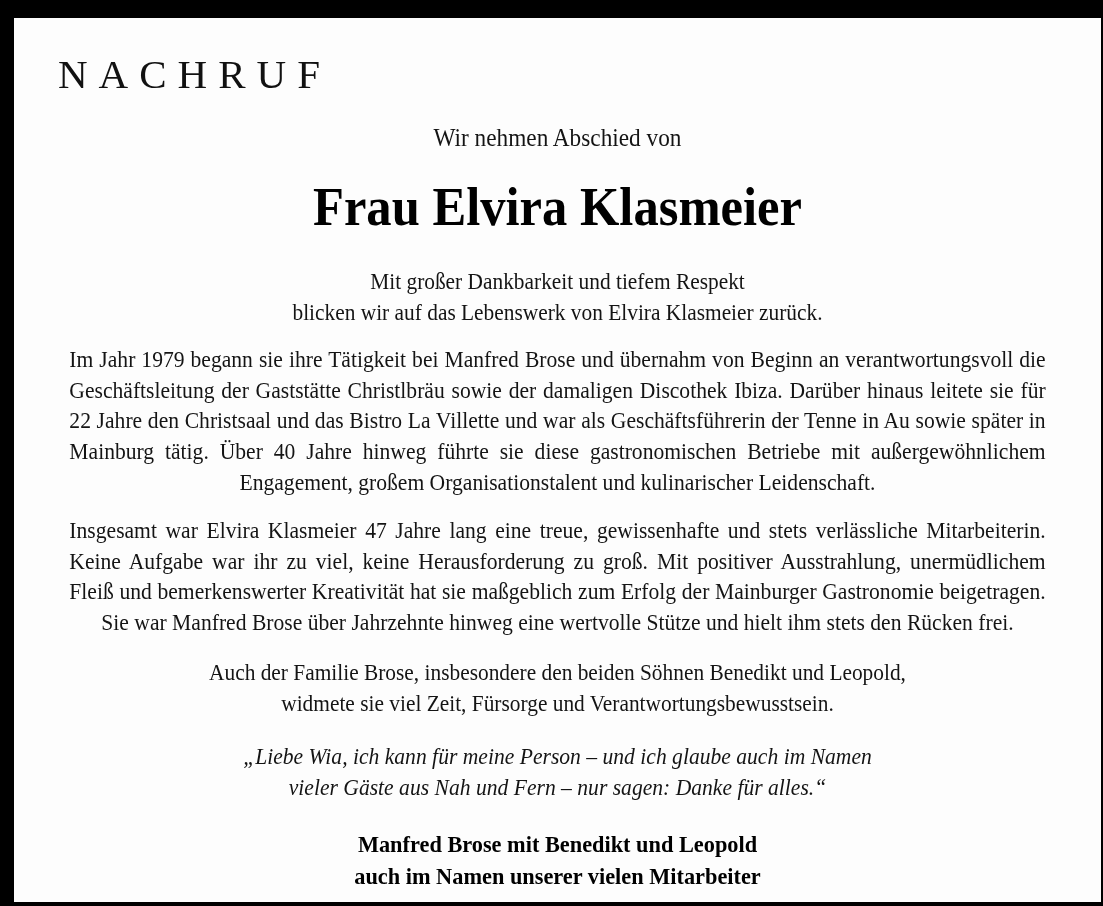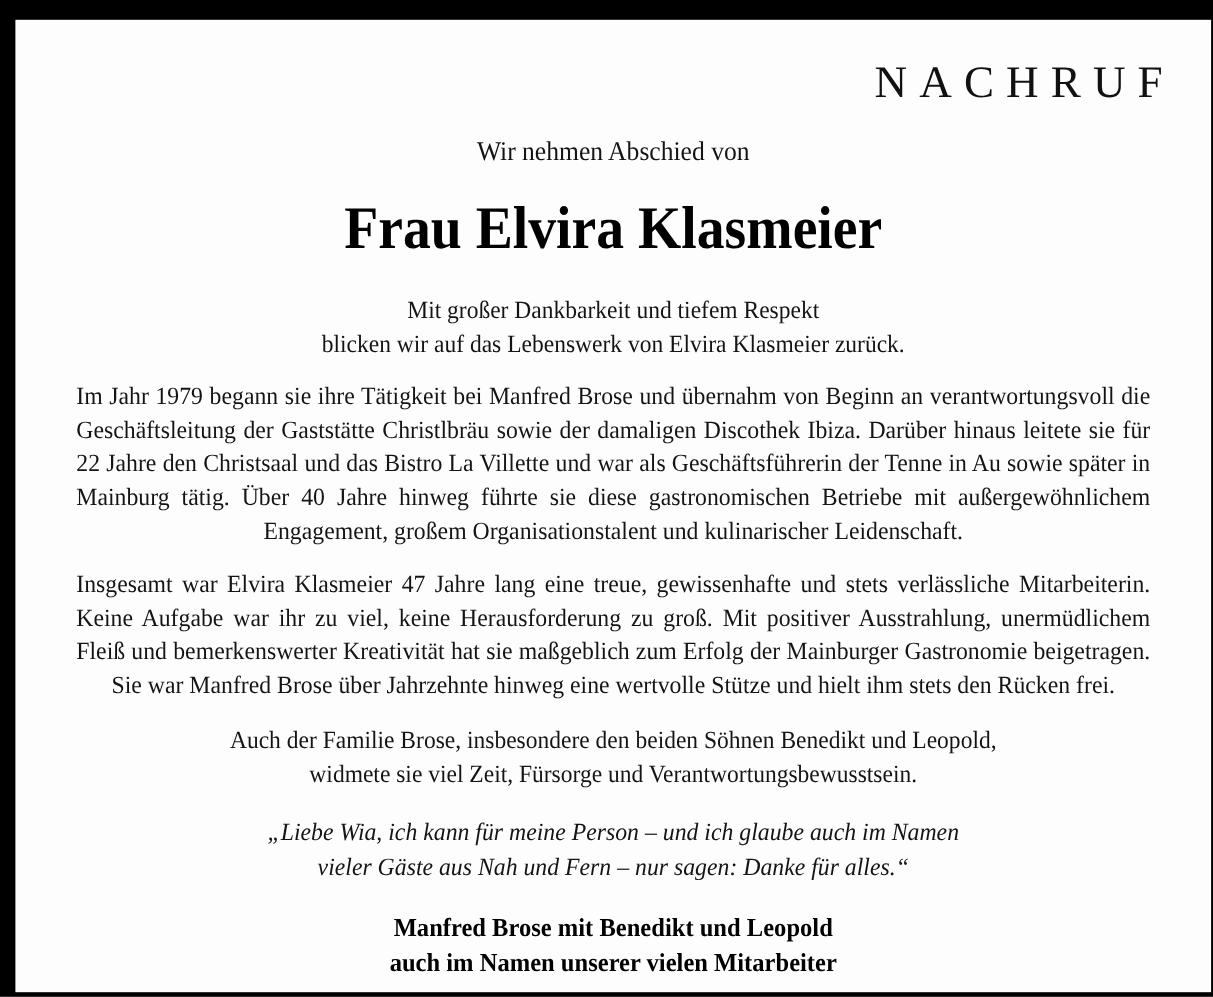--- a/index.html
+++ b/index.html
@@ -42,21 +42,21 @@
 
   .content {
     position: relative;
     width: 1087px;
     padding: 0 33px;
     box-sizing: border-box;
   }
 
   
   .nachruf-title {
-    text-align: right;
+    text-align: left;
     font-size: 41px;
     font-weight: 400;
     letter-spacing: 11px;
     color: #111111;
     margin: 0;
     padding: 36px 0 0 0;
     line-height: 1.0;
     text-indent: 11px;
   }
 

